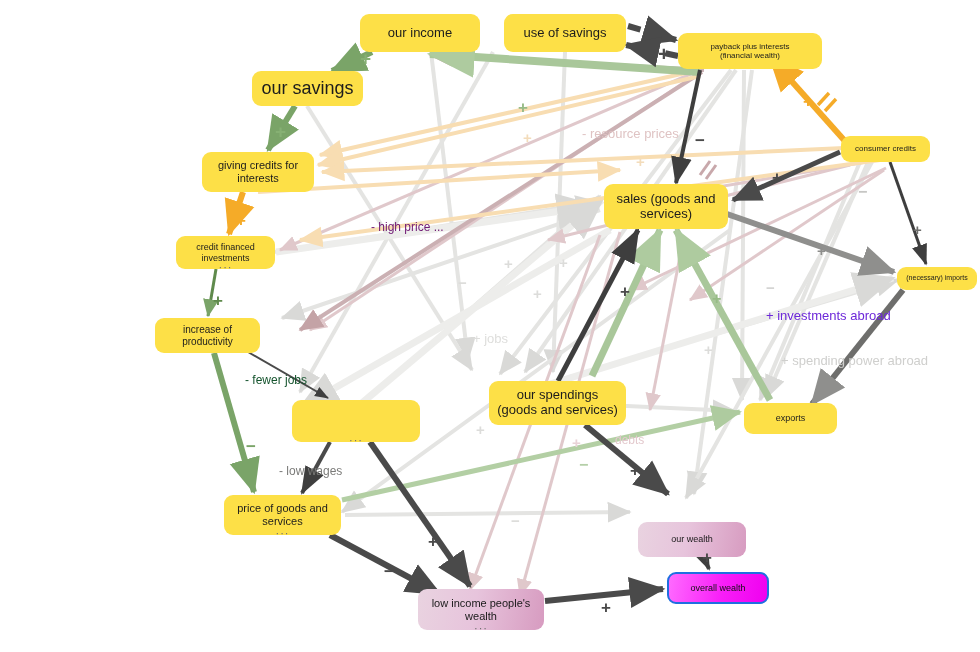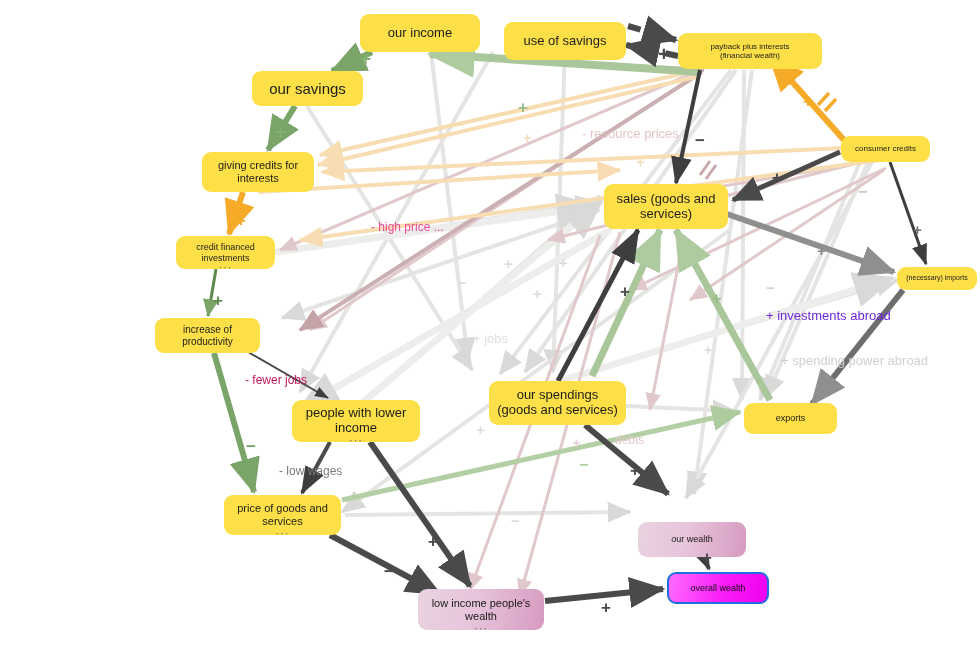--- a/index.html
+++ b/index.html
@@ -205,27 +205,27 @@
 
   <path d="M693,533 L709,569" stroke="#4a4a4a" stroke-width="4" fill="none" marker-end="url(#ah-dark-thin)"></path>
 
   <path d="M545,601 L663,589" stroke="#4a4a4a" stroke-width="6" fill="none" marker-end="url(#ah-dark)"></path>
 </svg>
 
 <div id="node-layer">
       <div class="node" style="left: 360px; top: 14px; width: 120px; height: 38px; font-size: 13px;">
         <span class="lbl">our income</span>
       </div>
-      <div class="node" style="left: 504px; top: 14px; width: 122px; height: 38px; font-size: 13px; margin-top: 8px;">
+      <div class="node" style="left: 504px; top: 14px; width: 122px; height: 38px; font-size: 13px;">
         <span class="lbl">use of savings</span>
       </div>
       <div class="node" style="left: 678px; top: 33px; width: 144px; height: 36px; font-size: 8px;">
         <span class="lbl">payback plus interests<br>(financial wealth)</span>
       </div>
-      <div class="node" style="left: 252px; top: 71px; width: 111px; height: 35px; font-size: 15px;">
+      <div class="node" style="left: 252px; top: 71px; width: 111px; height: 35px; font-size: 18px;">
         <span class="lbl">our savings</span>
       </div>
       <div class="node" style="left: 841px; top: 136px; width: 89px; height: 26px; font-size: 8px;">
         <span class="lbl">consumer credits</span>
       </div>
       <div class="node" style="left: 202px; top: 152px; width: 112px; height: 40px; font-size: 11px;">
         <span class="lbl">giving credits for<br>interests</span>
       </div>
       <div class="node" style="left: 604px; top: 184px; width: 124px; height: 45px; font-size: 13px;">
         <span class="lbl">sales (goods and<br>services)</span>
@@ -237,21 +237,20 @@
       <div class="node" style="left: 897px; top: 267px; width: 80px; height: 23px; font-size: 7px;">
         <span class="lbl">(necessary) imports</span>
       </div>
       <div class="node" style="left: 155px; top: 318px; width: 105px; height: 35px; font-size: 10px;">
         <span class="lbl">increase of<br>productivity</span>
       </div>
       <div class="node" style="left: 489px; top: 381px; width: 137px; height: 44px; font-size: 13px;">
         <span class="lbl">our spendings<br>(goods and services)</span>
       </div>
       <div class="node" style="left: 292px; top: 400px; width: 128px; height: 42px; font-size: 13px;">
-        <span class="lbl">people with lower<br>income</span>
         <span class="dots">···</span>
       </div>
       <div class="node" style="left: 744px; top: 403px; width: 93px; height: 31px; font-size: 9px;">
         <span class="lbl">exports</span>
       </div>
       <div class="node" style="left: 224px; top: 495px; width: 117px; height: 40px; font-size: 11px;">
         <span class="lbl">price of goods and<br>services</span>
         <span class="dots">···</span>
       </div>
       <div class="node pink" style="left: 638px; top: 498px; width: 108px; height: 35px; font-size: 9px; margin-top: 24px;">
@@ -260,25 +259,25 @@
       <div class="node magenta" style="left: 667px; top: 572px; width: 102px; height: 32px; font-size: 9px;">
         <span class="lbl">overall wealth</span>
       </div>
       <div class="node pink" style="left: 418px; top: 589px; width: 126px; height: 41px; font-size: 11px;">
         <span class="lbl">low income people's<br>wealth</span>
         <span class="dots">···</span>
       </div>
     </div>
 <div id="label-layer">
       <div class="elabel" style="left: 582px; top: 126px; color: rgb(223, 195, 195); font-size: 13px;">- resource prices</div>
-      <div class="elabel" style="left: 371px; top: 220px; color: #ec4899; font-size: 12px;">- high price ...</div>
+      <div class="elabel" style="left: 371px; top: 220px; color: #701a75; font-size: 12px;">- high price ...</div>
       <div class="elabel" style="left: 766px; top: 308px; color: #6d28d9; font-size: 13px;">+ investments abroad</div>
       <div class="elabel" style="left: 473px; top: 331px; color: rgb(222, 222, 220); font-size: 13px;">+ jobs</div>
       <div class="elabel" style="left: 781px; top: 353px; color: rgb(207, 207, 205); font-size: 13px;">+ spending power abroad</div>
-      <div class="elabel" style="left: 245px; top: 373px; color: #be185d; font-size: 12px;">- fewer jobs</div>
+      <div class="elabel" style="left: 245px; top: 373px; color: #14532d; font-size: 12px;">- fewer jobs</div>
       <div class="elabel" style="left: 615px; top: 433px; color: rgb(227, 201, 205); font-size: 12px;">debts</div>
       <div class="elabel" style="left: 279px; top: 464px; color: rgb(123, 123, 121); font-size: 12px;">- low wages</div>
     </div>
 <div id="sign-layer">
       <div class="sign" style="left: 360px; top: 48px; color: rgb(134, 176, 115); font-size: 19px;">+</div>
       <div class="sign" style="left: 275px; top: 121px; color: rgb(134, 176, 115); font-size: 19px;">+</div>
       <div class="sign" style="left: 658px; top: 43px; color: rgb(74, 74, 74); font-size: 20px;">+</div>
       <div class="sign" style="left: 518px; top: 98px; color: rgb(151, 187, 134); font-size: 17px;">+</div>
       <div class="sign" style="left: 803px; top: 92px; color: rgb(245, 171, 40); font-size: 17px;">+</div>
       <div class="sign" style="left: 523px; top: 129px; color: rgb(243, 220, 187); font-size: 15px;">+</div>

